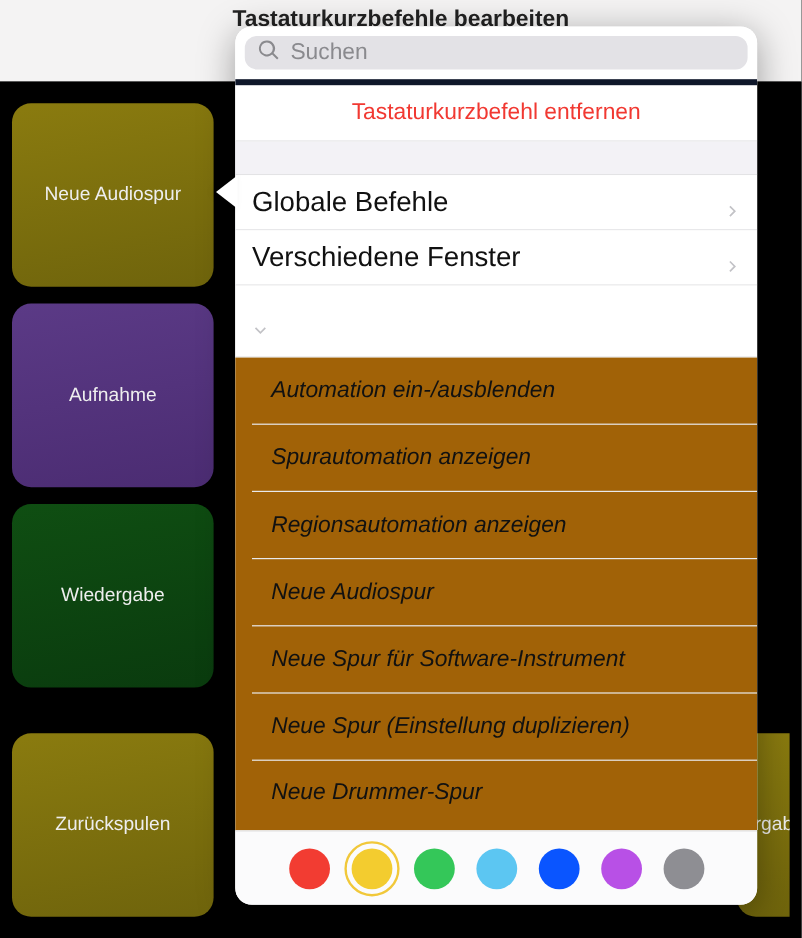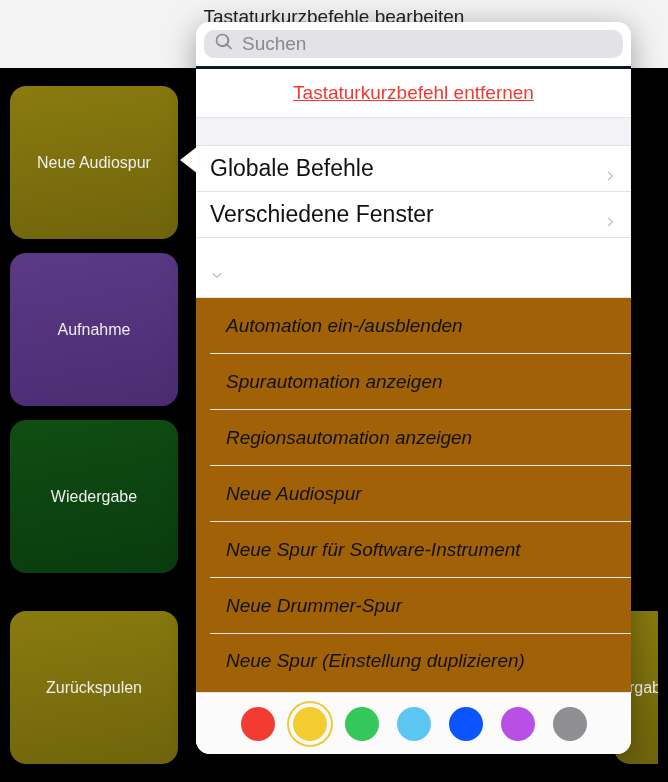--- a/index.html
+++ b/index.html
@@ -12,21 +12,21 @@
     height: 68px;
     background: #f4f3f3;
     display: flex;
     justify-content: center;
     align-items: flex-start;
     padding-top: 6px;
   }
   .top-bar-title {
     font-size: 19px;
     color: #222;
-    font-weight: 400;
+    font-weight: 700;
   }
 
   .grid-area {
     position: absolute;
     top: 68px; left: 0; right: 0; bottom: 0;
     background: #000;
     padding: 18px 10px 18px 10px;
     display: flex;
     flex-direction: column;
     gap: 14px;
@@ -100,29 +100,28 @@
     display: flex;
     align-items: center;
     padding: 0 10px;
     gap: 8px;
   }
   .search-field svg { width: 20px; height: 20px; fill: #8a8a8e; }
   .search-text { color: #8a8a8e; font-size: 19px; }
 
   .remove-row {
     height: 52px;
-    border-top: 3px solid #0f172a;
+    border-top: 5px solid #0f172a;
     border-bottom: 1px solid #e3e3e5;
     display: flex;
     align-items: center;
     justify-content: center;
     font-size: 19px;
     color: #f13932;
     background:#fff;
-    text-decoration:underline;
   }
 
   .gap-strip { height: 28px; background: #f3f2f6; border-bottom:1px solid #e3e3e5;}
 
   .cat-row {
     height: 46px;
     padding: 0 14px;
     display: flex;
     align-items: center;
     justify-content: space-between;
@@ -266,24 +265,24 @@
     <div class="cmd-row">
         <span>Regionsautomation anzeigen</span>
       </div>
     <div class="cmd-row">
         <span>Neue Audiospur</span>
       </div>
     <div class="cmd-row">
         <span>Neue Spur für Software-Instrument</span>
       </div>
     <div class="cmd-row">
+        <span>Neue Spur (Einstellung duplizieren)</span>
+      </div>
+    <div class="cmd-row">
         <span>Neue Drummer-Spur</span>
-      </div>
-    <div class="cmd-row">
-        <span>Neue Spur (Einstellung duplizieren)</span>
       </div>
   </div>
 
   <div class="color-bar">
     <div class="color-dot c-red"></div>
     <div class="color-dot c-yellow selected"></div>
     <div class="color-dot c-green"></div>
     <div class="color-dot c-lblue"></div>
     <div class="color-dot c-blue"></div>
     <div class="color-dot c-purple"></div>

